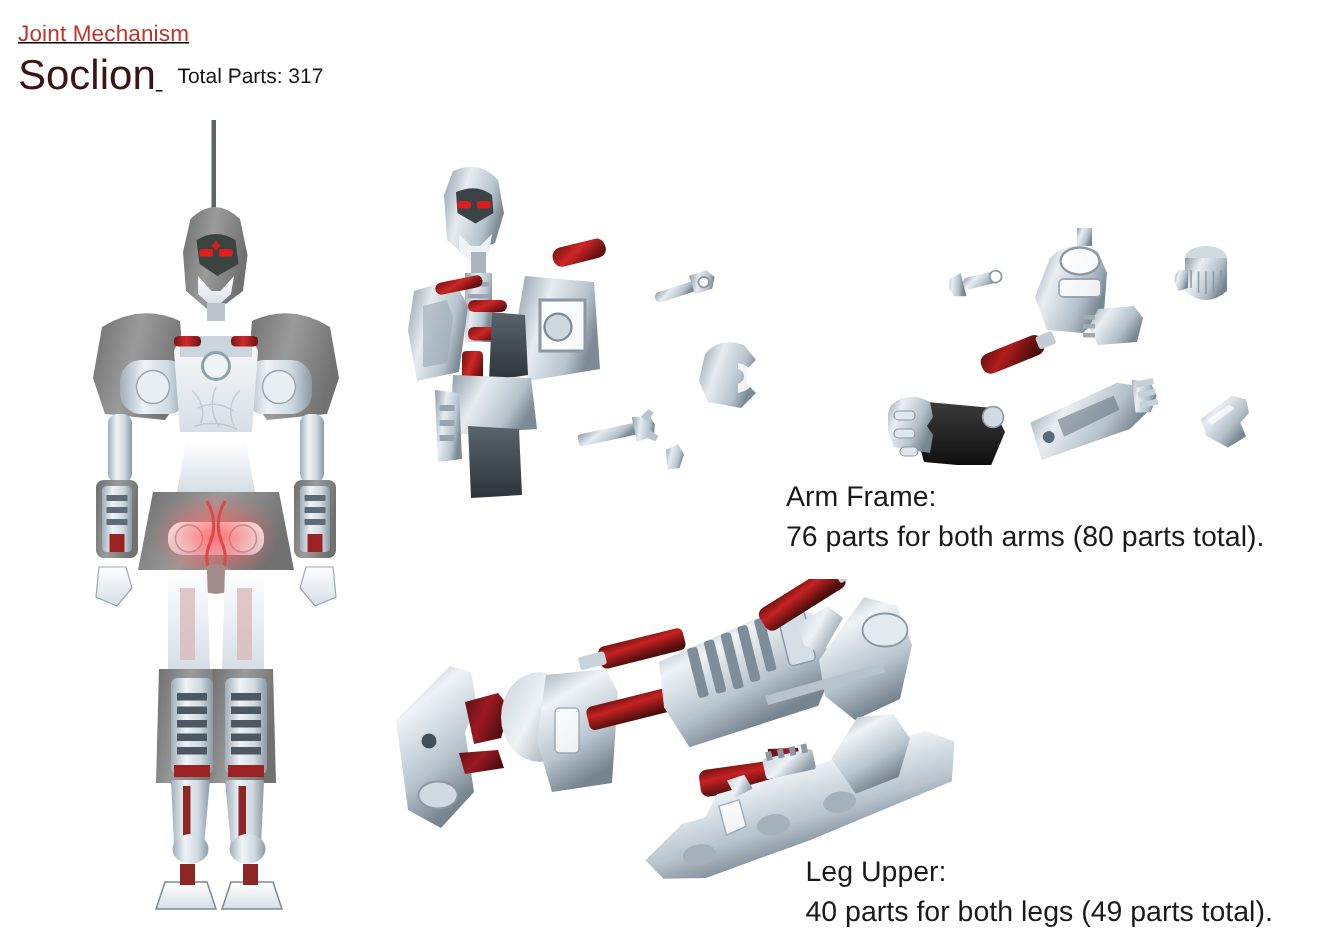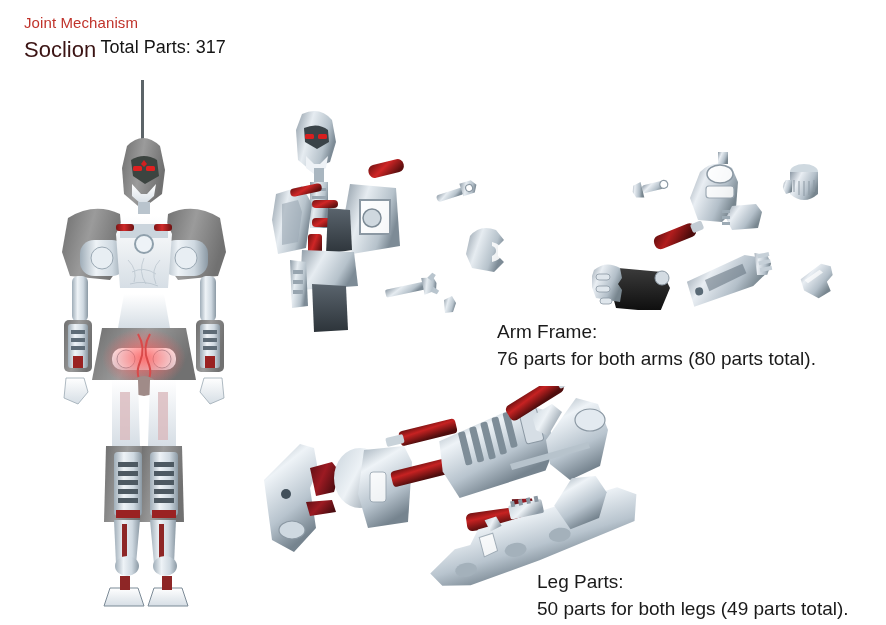--- a/index.html
+++ b/index.html
@@ -10,63 +10,64 @@
   #slide {
     position: relative;
     width: 886px;
     height: 625px;
     background: #ffffff;
     overflow: hidden;
     font-family: "Liberation Sans", sans-serif;
   }
 
   
-  #title-block { position: absolute; left: 24px; top: 14px; }
+  #title-block { position: absolute; left: 12px; top: 14px; text-decoration: underline; }
   #subtitle-label {
     font-family: "Liberation Sans", sans-serif;
     font-size: 15px;
     color: #c0332b;
     letter-spacing: .1px;
     line-height: 18px;
     white-space: nowrap;
   }
   #main-title {
     font-family: "Liberation Sans", sans-serif;
-    font-size: 22px;
+    font-size: 28px;
     color: #3b1414;
     line-height: 34px;
     margin-top: 1px;
     display: inline-block;
     vertical-align: baseline;
     white-space: nowrap;
   }
   #total-parts {
     font-family: "Liberation Sans", sans-serif;
-    font-size: 18px;
+    font-size: 14px;
     color: #141414;
     display: inline-block;
+    margin-left: 10px;
     position: relative;
     top: -4px;
     white-space: nowrap;
   }
 
   
   .caption {
     position: absolute;
     font-family: "Liberation Sans", sans-serif;
     color: #1a1a1a;
     font-size: 19px;
     line-height: 27px;
     white-space: nowrap;
   }
   .caption .cap-head { display: block; }
   .caption .cap-body { display: block; }
 
   #caption-upper { left: 366px; top: 108px; }
-  #caption-arm   { left: 497px; top: 318px; }
+  #caption-arm   { left: 524px; top: 318px; }
   #caption-leg   { left: 537px; top: 568px; }
 
   
   .render { position: absolute; }
   #render-full-robot { left: 28px; top: 72px; width: 232px; height: 542px; }
   #render-upper-body { left: 272px; top: 108px; width: 260px; height: 230px; }
   #render-arm-parts  { left: 592px; top: 150px; width: 262px; height: 160px; }
   #render-leg-frame  { left: 258px; top: 386px; width: 390px; height: 230px; }
 
   .render svg { display: block; width: 100%; height: 100%; }
@@ -489,17 +490,17 @@
     </svg>
   </div>
 
 
   <div class="caption" id="caption-arm">
     <span class="cap-head">Arm Frame:</span>
     <span class="cap-body">76 parts for both arms (80 parts total).</span>
   </div>
 
   <div class="caption" id="caption-leg">
-    <span class="cap-head">Leg Parts:</span>
-    <span class="cap-body">50 parts for both legs (49 parts total).</span>
+    <span class="cap-head">Leg Upper:</span>
+    <span class="cap-body">40 parts for both legs (49 parts total).</span>
   </div>
 
 </div>
 
 </body></html>

